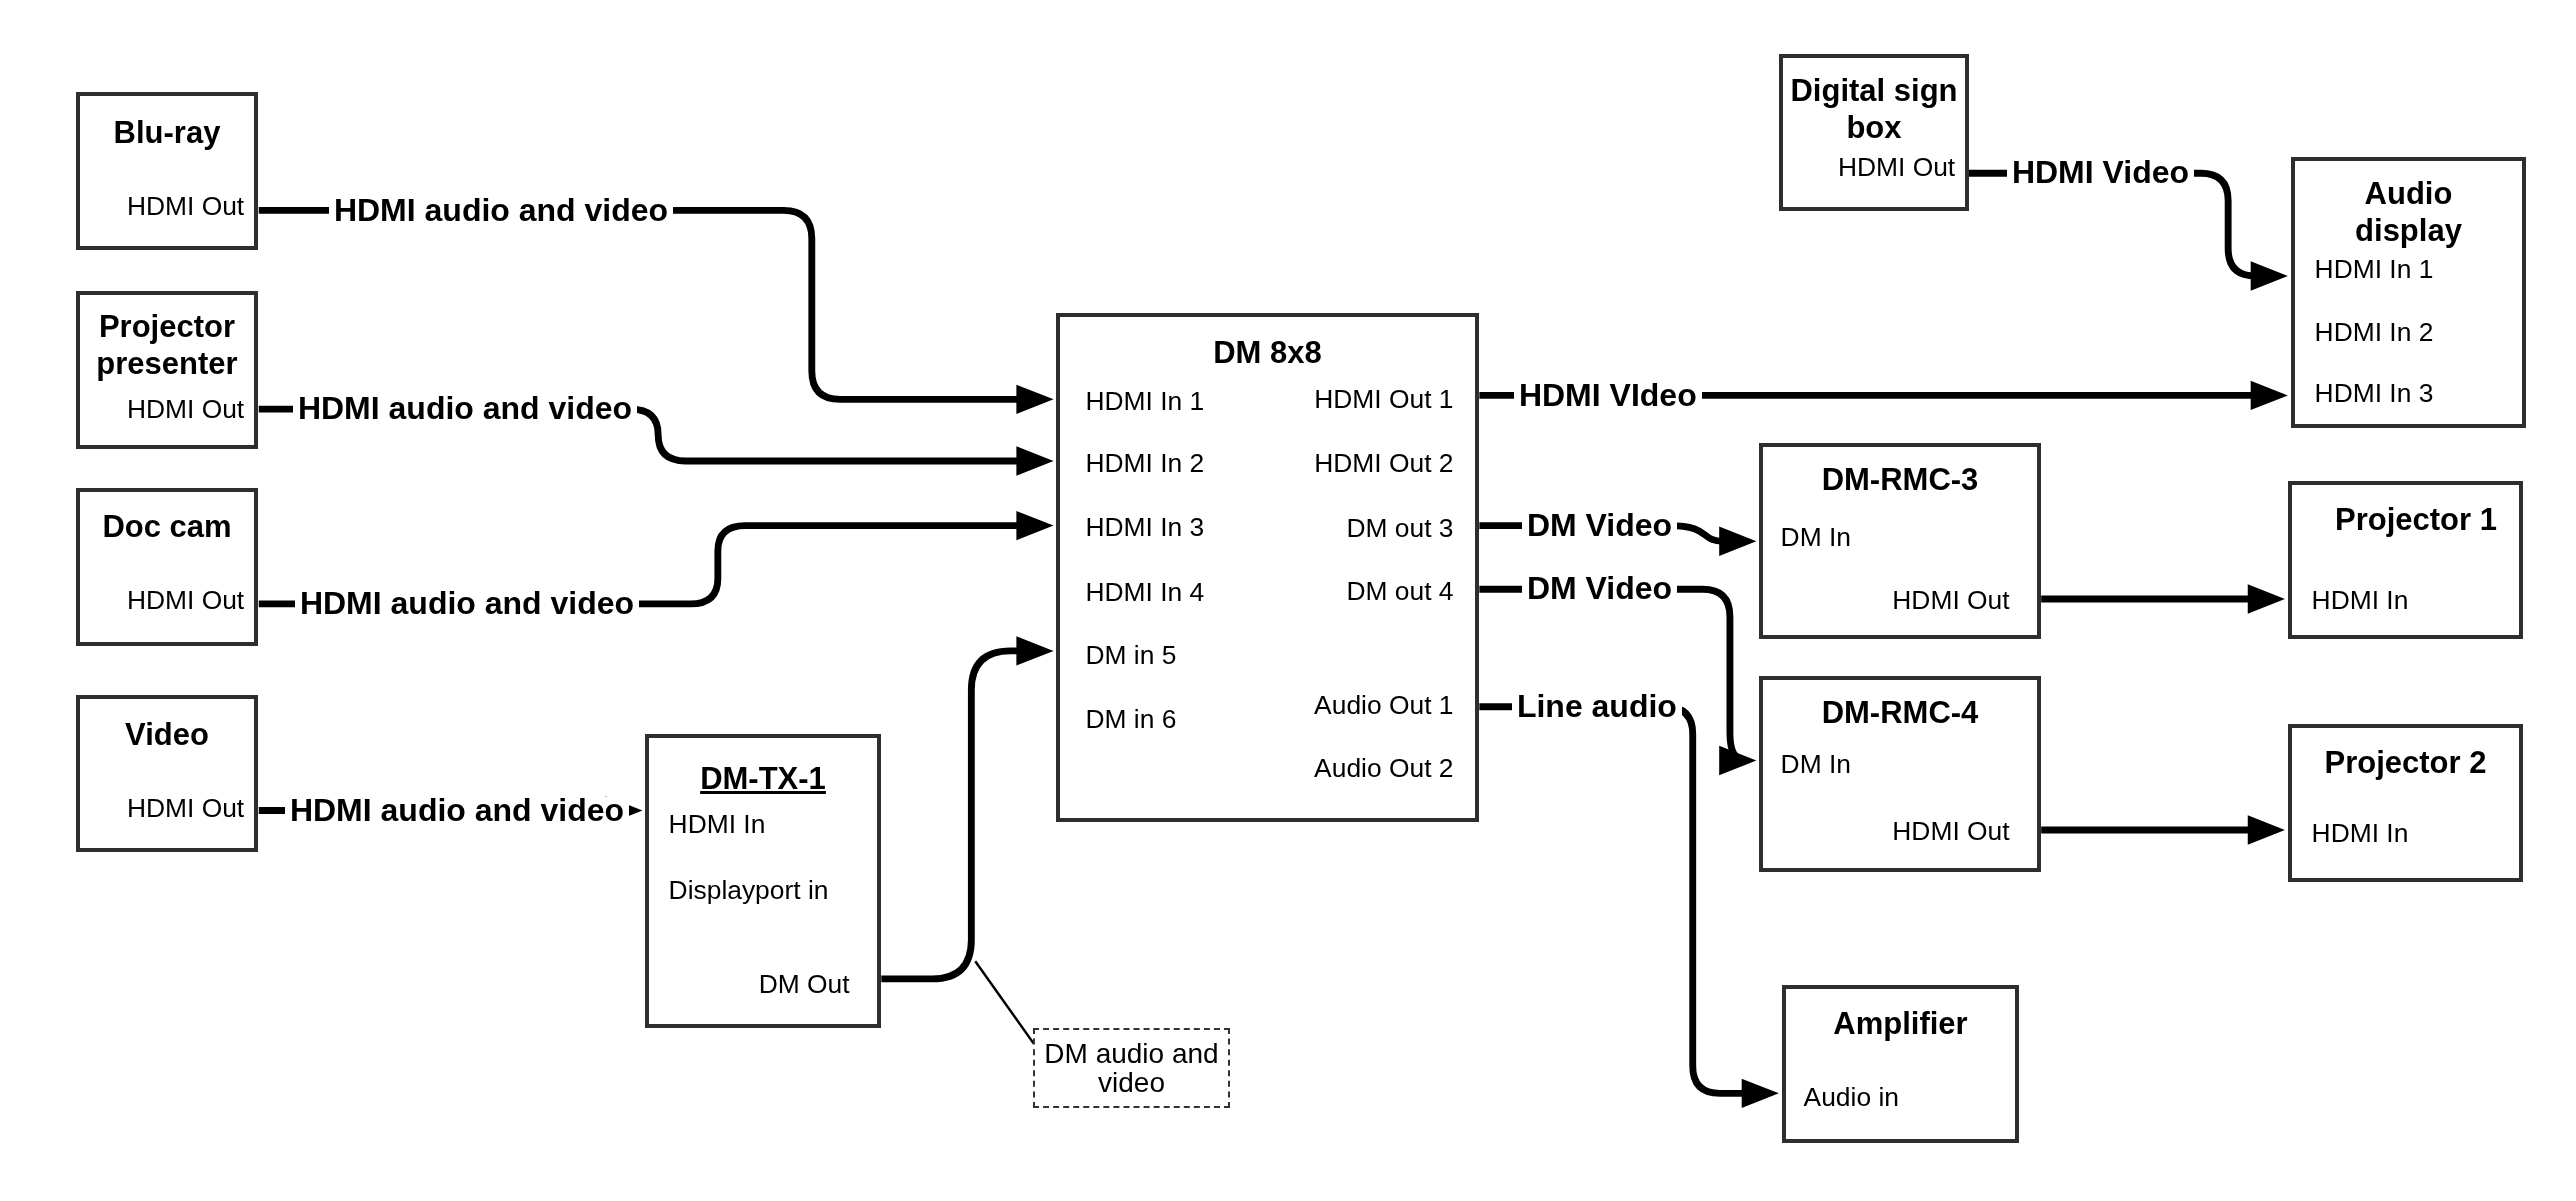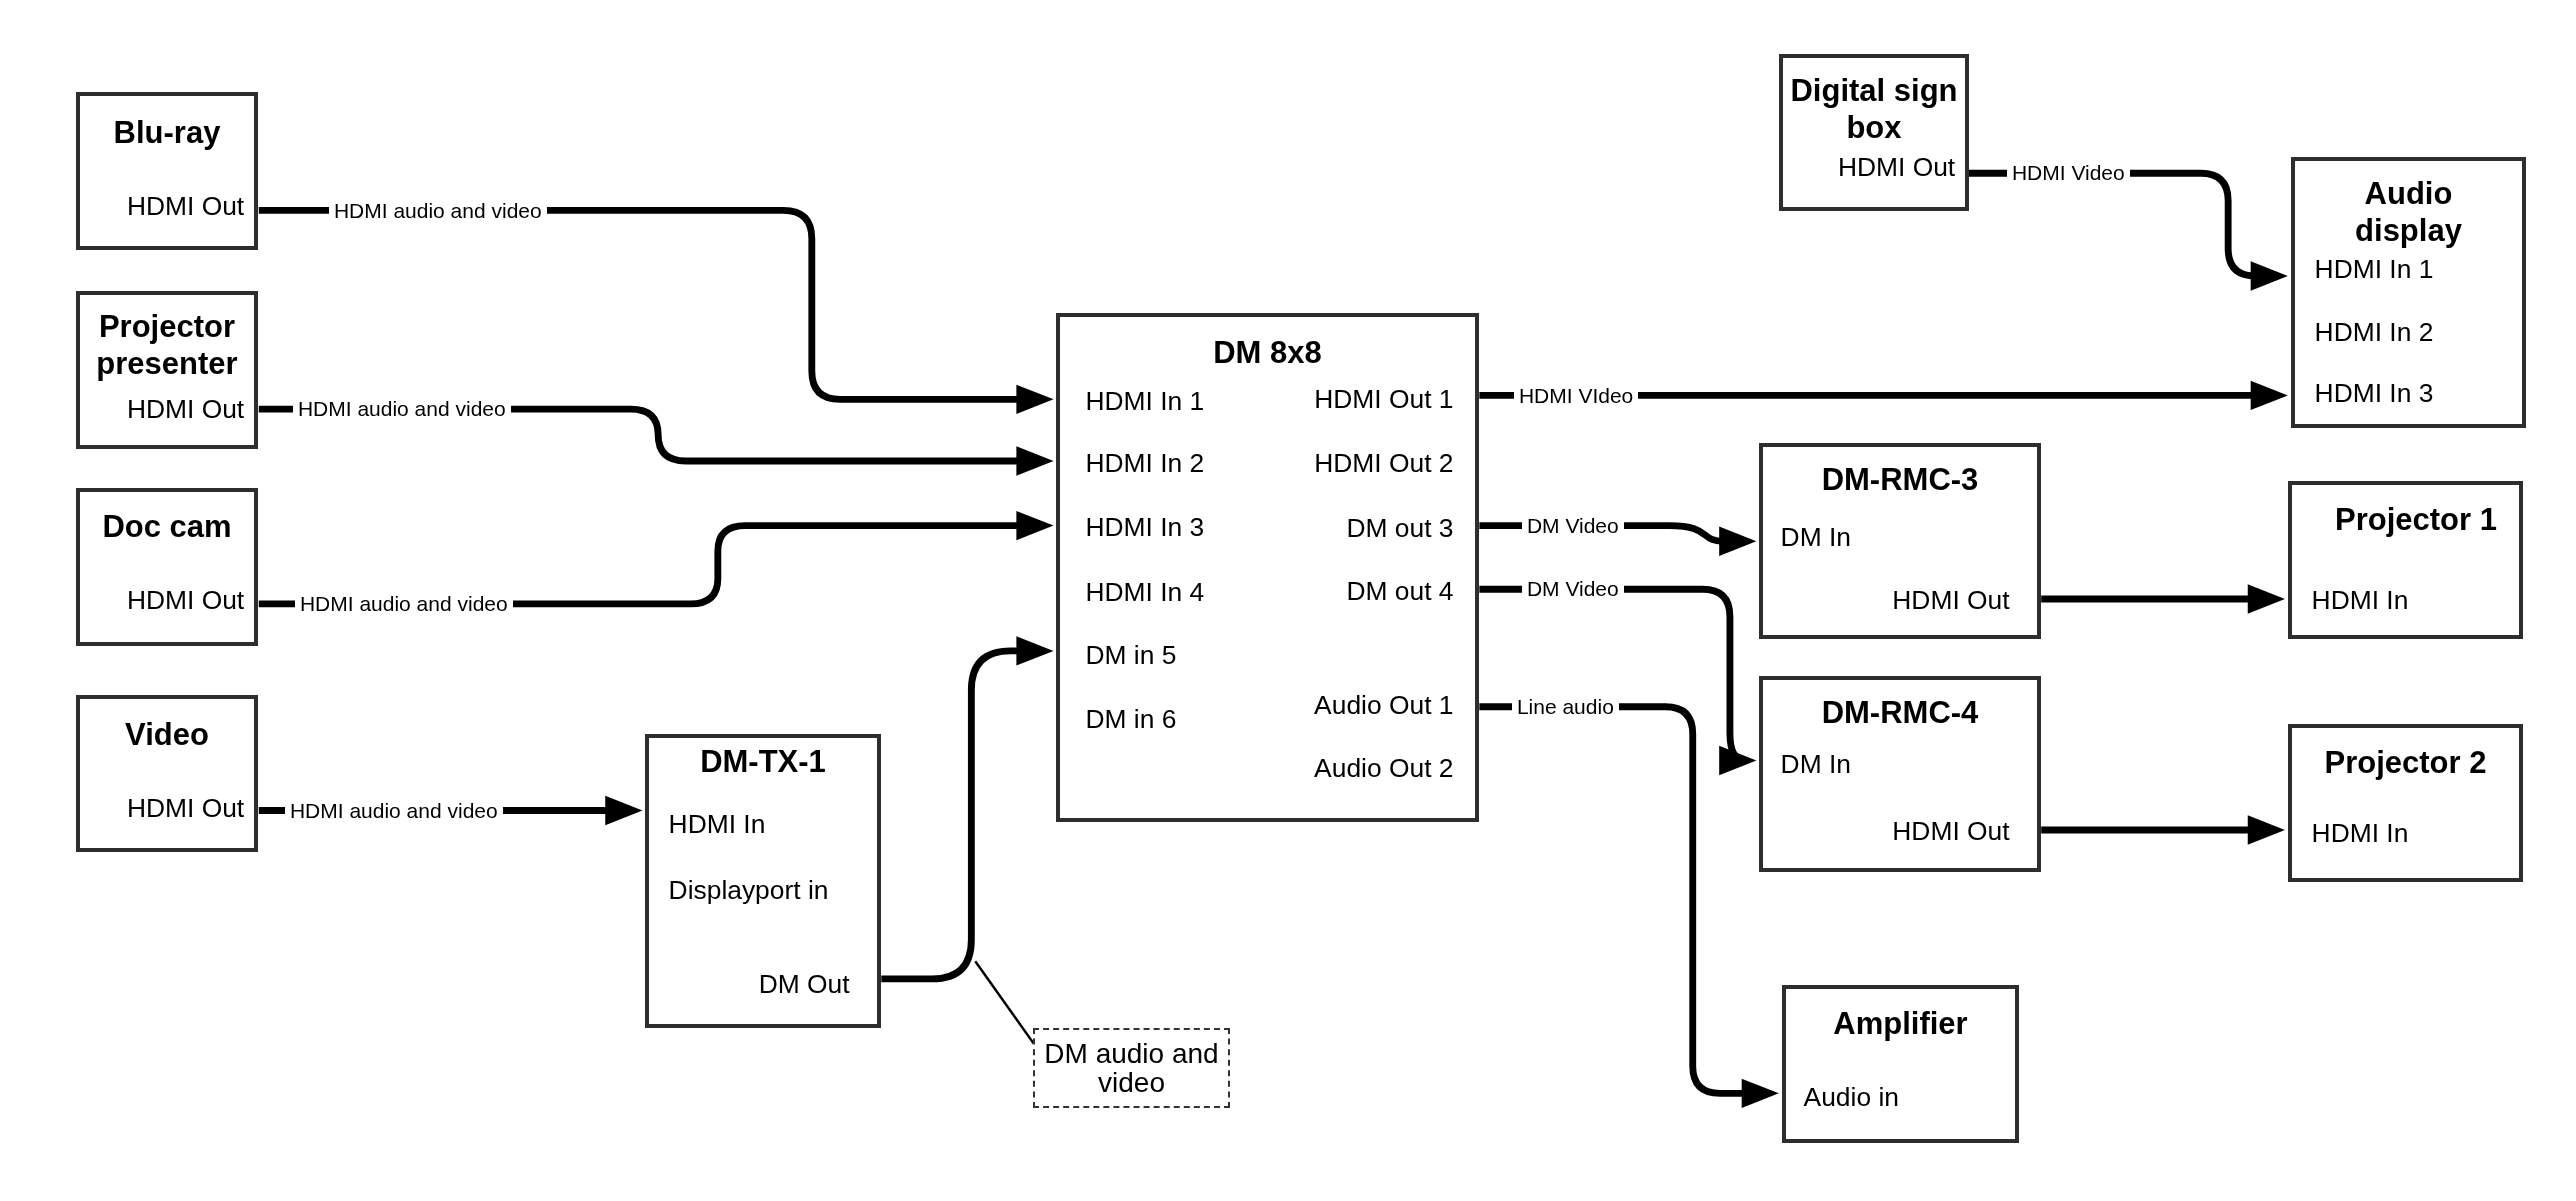--- a/index.html
+++ b/index.html
@@ -3,21 +3,21 @@
 <meta charset="utf-8">
 <style>
   html,body{margin:0;padding:0;background:#ffffff;}
   #canvas{position:relative;width:2576px;height:1201px;background:#ffffff;overflow:hidden;
           font-family:"Liberation Sans", sans-serif;color:#000;}
   #wires{position:absolute;left:0;top:0;width:2576px;height:1201px;}
   .node{position:absolute;border:4.9px solid #2e2e2e;background:#ffffff;box-sizing:border-box;}
   .node .title{position:absolute;left:0;right:0;text-align:center;font-size:31px;font-weight:bold;line-height:37px;}
   .port{position:absolute;font-size:26.4px;line-height:33px;white-space:nowrap;}
   .edge-label{position:absolute;transform:translateY(-50%);background:#ffffff;padding:1px 4.9px;
-              font-size:21px;line-height:27.4px;white-space:nowrap;}
+              font-size:32px;line-height:27.4px;white-space:nowrap;font-weight:bold;}
   .note{position:absolute;border:2px dashed #333;background:#ffffff;box-sizing:border-box;
         text-align:center;font-size:28px;line-height:29px;padding-top:8.8px;}
 </style>
 </head>
 <body>
 
 <div id="canvas">
 
   <svg id="wires" width="2576" height="1201" viewBox="0 0 2631 1227" xmlns="http://www.w3.org/2000/svg">
     <g stroke="#000000" stroke-width="7" fill="none">
@@ -65,21 +65,21 @@
     <div class="title" style="top:15.7px;">Doc cam</div>
     <div class="port" style="top:92px;right:9.8px;">HDMI Out</div>
   </div>
 
   <div class="node" style="left:76px;top:695px;width:182px;height:157px;">
     <div class="title" style="top:16.6px;">Video</div>
     <div class="port" style="top:93px;right:9.8px;">HDMI Out</div>
   </div>
 
   <div class="node" style="left:645px;top:734px;width:236px;height:294px;">
-    <div class="title" style="top:5px;">DM-TX-1</div>
+    <div class="title" style="top:22px;text-decoration:underline;">DM-TX-1</div>
     <div class="port" style="top:70px;left:19.6px;">HDMI In</div>
     <div class="port" style="top:136px;left:19.6px;">Displayport in</div>
     <div class="port" style="top:230px;right:27.4px;">DM Out</div>
   </div>
 
   <div class="node" style="left:1056px;top:313px;width:423px;height:509px;">
     <div class="title" style="top:16.6px;">DM 8x8</div>
     <div class="port" style="top:68px;left:25.5px;">HDMI In 1</div>
     <div class="port" style="top:130px;left:25.5px;">HDMI In 2</div>
     <div class="port" style="top:194px;left:25.5px;">HDMI In 3</div>

